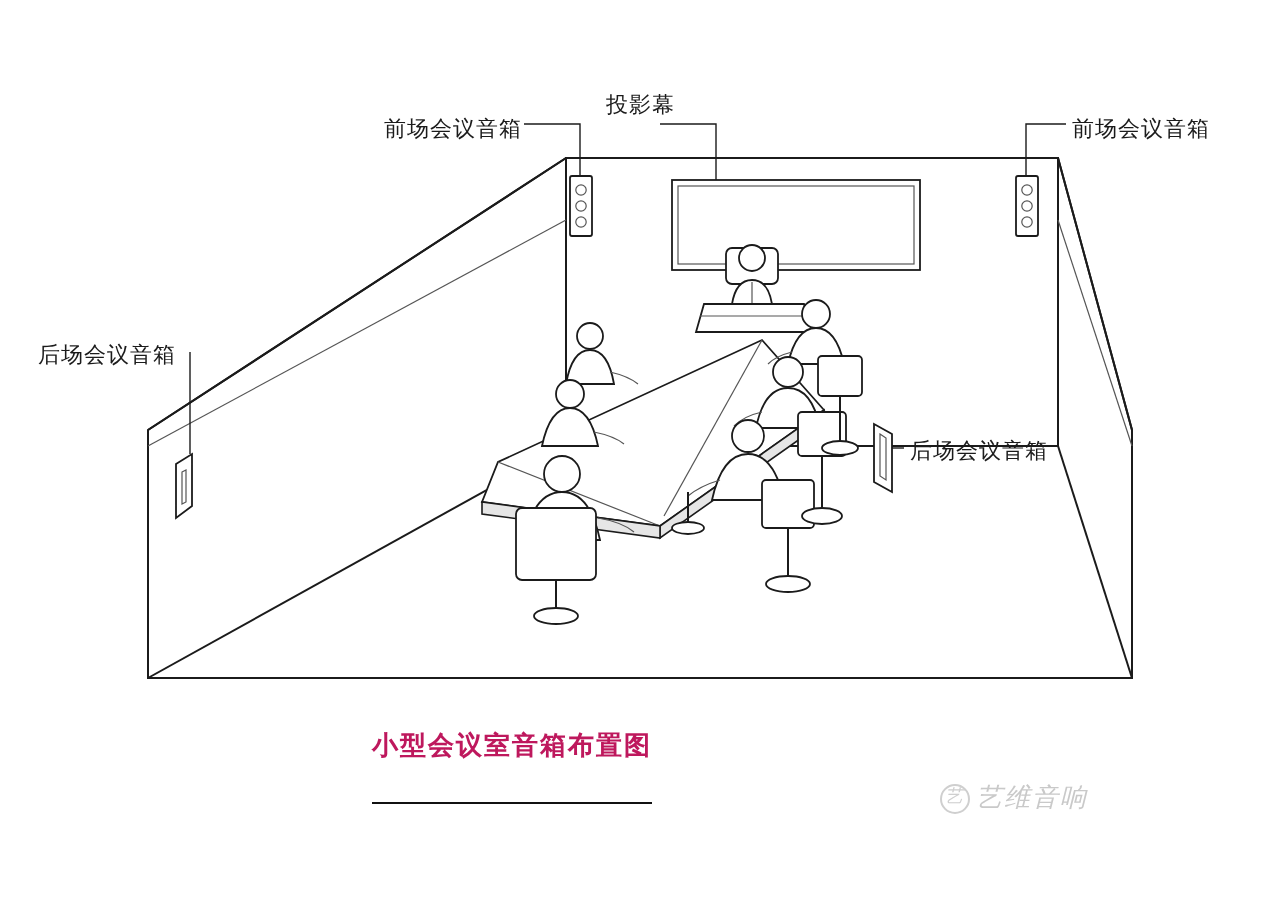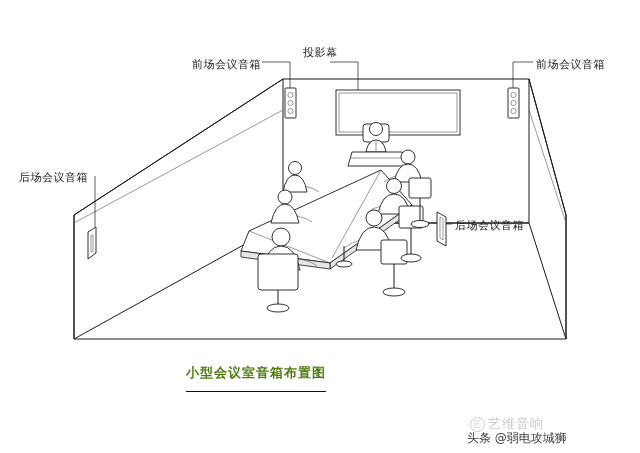--- a/index.html
+++ b/index.html
@@ -33,35 +33,36 @@
     letter-spacing: 0.5px;
     text-align: right;
   }
   #title {
     position: absolute;
     left: 186px;
     top: 364px;
     font-family: "DejaVu Sans", sans-serif;
     font-size: 13px;
     font-weight: bold;
-    color: #4d7c0f;
+    color: #be185d;
     white-space: nowrap;
     letter-spacing: 1px;
     border-bottom: 1px solid #111111;
-    padding-bottom: 9px;
+    padding-bottom: 19px;
   }
   #watermark-brand {
     position: absolute;
     left: 470px;
-    top: 415px;
+    top: 390px;
     font-family: "DejaVu Sans", sans-serif;
     font-size: 13px;
     color: #c9c9c9;
     white-space: nowrap;
     letter-spacing: 1px;
+    font-style: italic;
   }
   #watermark-brand .wm-circle {
     display: inline-block;
     width: 13px;
     height: 13px;
     border-radius: 50%;
     border: 1px solid #cfcfcf;
     color: #cfcfcf;
     font-size: 9px;
     line-height: 13px;
@@ -243,15 +244,14 @@
   <div class="label lbl-front-left">前场会议音箱</div>
   <div class="label lbl-screen">投影幕</div>
   <div class="label lbl-front-right">前场会议音箱</div>
   <div class="label lbl-rear-left">后场会议音箱</div>
   <div class="label lbl-rear-right">后场会议音箱</div>
 
   <div id="title">小型会议室音箱布置图</div>
 
   <div id="watermark-brand"><span class="wm-circle">艺</span><span>艺维音响</span></div>
 
-  <div id="footer-credit">头条 @弱电攻城狮</div>
 
 </div>
 
 </body></html>

